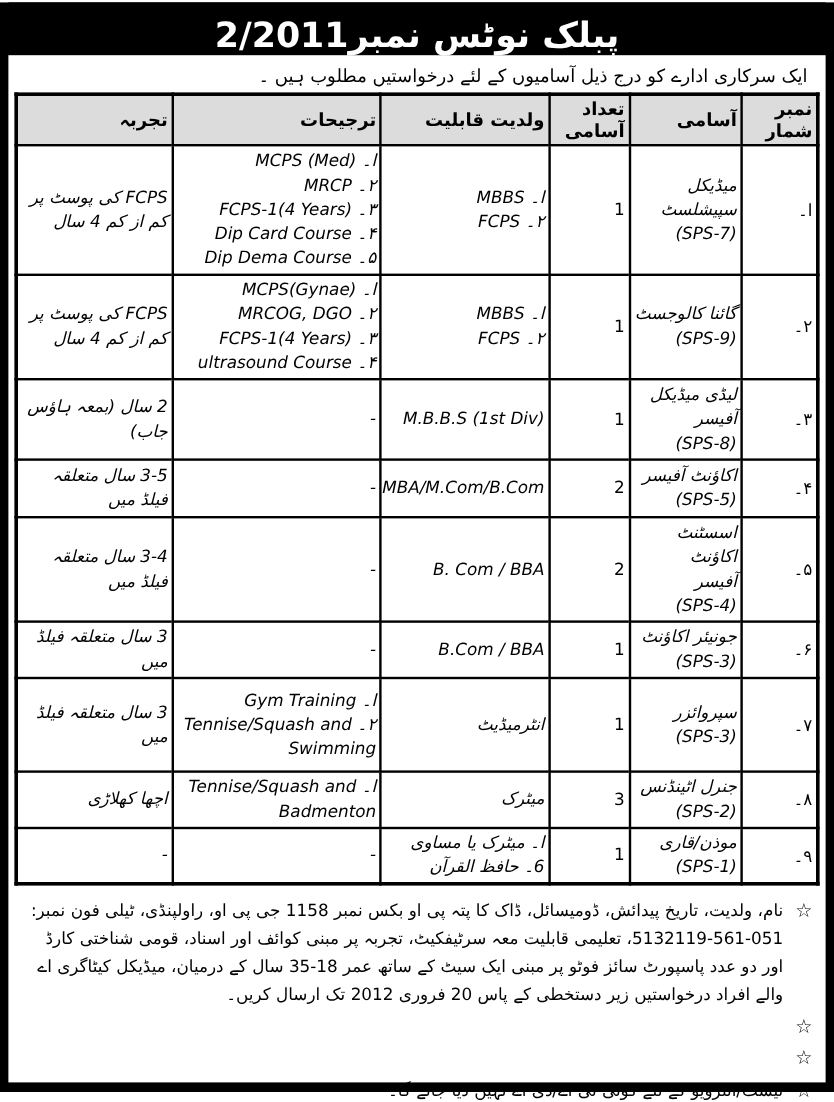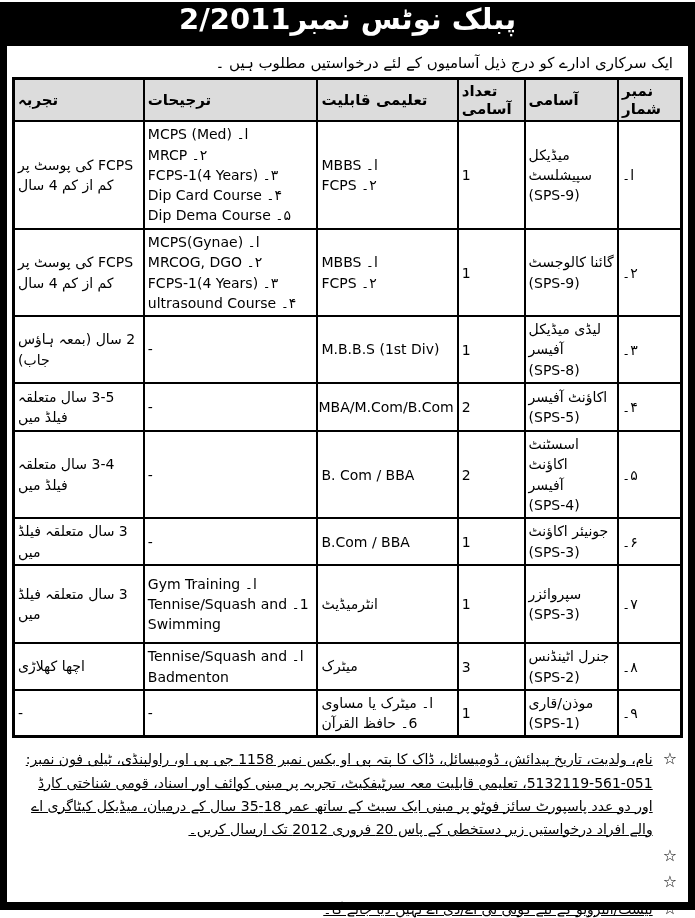--- a/index.html
+++ b/index.html
@@ -12,21 +12,21 @@
   }
   .ad-frame {
     margin-top: 2px;
     height: 908px;
     background: #000000;
     padding: 0 7px 8px 7px;
   }
   .title-bar {
     height: 44px;
     display: flex;
-    align-items: flex-start;
+    align-items: flex-end;
     justify-content: center;
     background: #000000;
   }
   .title-bar .title {
     color: #ffffff;
     font-size: 29px;
     font-weight: bold;
     letter-spacing: 0.5px;
   }
   .content {
@@ -43,33 +43,33 @@
     color: #000;
   }
   table.jobs {
     width: 100%;
     border-collapse: collapse;
     border: 3px solid #000;
     table-layout: fixed;
   }
   table.jobs th, table.jobs td {
     border: 2px solid #000;
-    text-align: left;
+    text-align: right;
     vertical-align: middle;
     padding: 2px 3px;
     font-size: 14px;
     color: #000;
   }
   table.jobs th {
     background: #dcdcdc;
     font-weight: bold;
     font-size: 15px;
     height: 32px;
   }
-  .lines { white-space: pre-line; line-height: 1.45; }
+  .lines { white-space: pre-line; line-height: 1.45; font-style: italic; }
   col.c-serial { width: 9.5%; }
   col.c-position { width: 14%; }
   col.c-count { width: 10%; }
   col.c-qual { width: 21%; }
   col.c-pref { width: 26%; }
   col.c-exp { width: 19.5%; }
   tbody tr:nth-child(1) { height: 108px; }
   tbody tr:nth-child(2) { height: 84px; }
   tbody tr:nth-child(3) { height: 50px; }
   tbody tr:nth-child(4) { height: 48px; }
@@ -89,21 +89,21 @@
     font-size: 14px;
     line-height: 1.65;
     margin-bottom: 4px;
     color: #000;
   }
   .note .star {
     flex: 0 0 auto;
     font-size: 16px;
     line-height: 1.4;
   }
-  .note .note-text { text-align: right; text-decoration: underline; }
+  .note .note-text { text-align: right; }
 </style>
 </head>
 <body>
 
 <div class="ad-frame">
   <div class="title-bar">
     <span class="title">پبلک نوٹس نمبر2/2011</span>
   </div>
   <div class="content">
     <div class="intro">ایک سرکاری ادارے کو درج ذیل آسامیوں کے لئے درخواستیں مطلوب ہیں ۔</div>
@@ -115,30 +115,30 @@
           <col class="c-count">
         <col class="c-qual">
           <col class="c-pref">
           <col class="c-exp">
       </colgroup>
       <thead>
         <tr>
           <th>نمبر شمار</th>
           <th>آسامی</th>
           <th>تعداد آسامی</th>
-          <th>تعلیمی قابلیت</th>
+          <th>ولدیت قابلیت</th>
           <th>ترجیحات</th>
           <th>تجربہ</th>
         </tr>
       </thead>
       <tbody>
         <tr>
           <td>ا۔</td>
           <td class="lines">میڈیکل سپیشلسٹ
-(SPS-9)</td>
+(SPS-7)</td>
           <td>1</td>
           <td class="lines">ا۔ MBBS
 ۲۔ FCPS</td>
           <td class="lines">ا۔ MCPS (Med)
 ۲۔ MRCP
 ۳۔ FCPS-1(4 Years)
 ۴۔ Dip Card Course
 ۵۔ Dip Dema Course</td>
           <td class="lines">FCPS کی پوسٹ پر
 کم از کم 4 سال</td>
@@ -194,21 +194,21 @@
           <td class="lines">-</td>
           <td class="lines">3 سال متعلقہ فیلڈ میں</td>
         </tr>
         <tr>
           <td>۷۔</td>
           <td class="lines">سپروائزر
 (SPS-3)</td>
           <td>1</td>
           <td class="lines">انٹرمیڈیٹ</td>
           <td class="lines">ا۔ Gym Training
-1۔ Tennise/Squash and
+۲۔ Tennise/Squash and
 Swimming</td>
           <td class="lines">3 سال متعلقہ فیلڈ میں</td>
         </tr>
         <tr>
           <td>۸۔</td>
           <td class="lines">جنرل اٹینڈنس
 (SPS-2)</td>
           <td>3</td>
           <td class="lines">میٹرک</td>
           <td class="lines">ا۔ Tennise/Squash and

